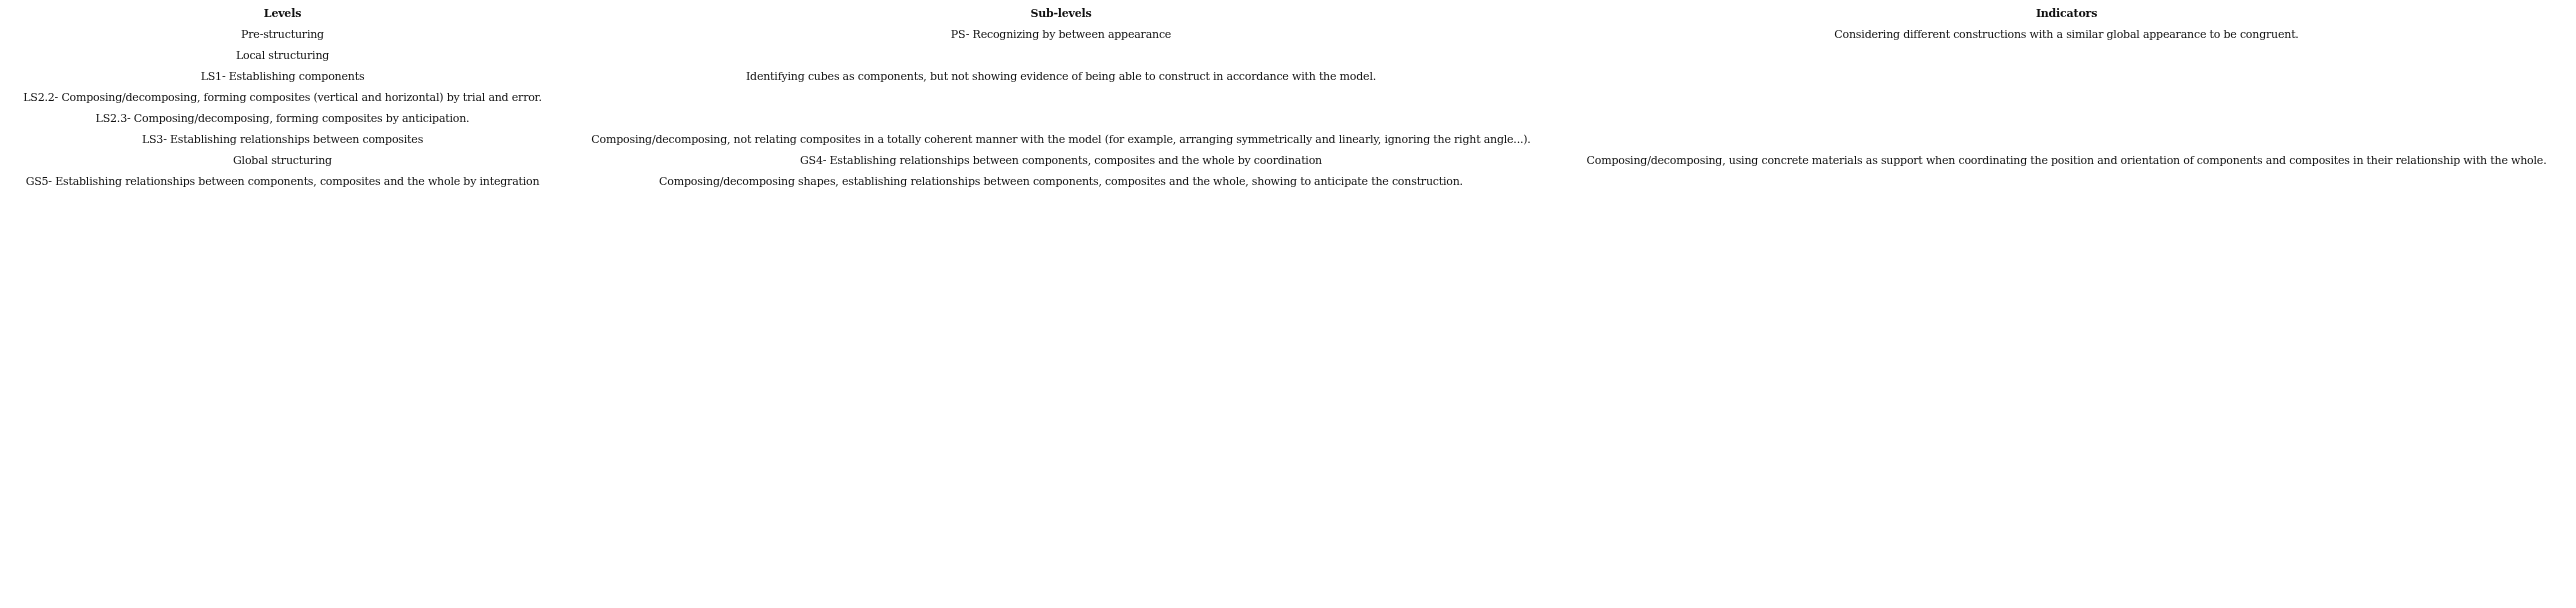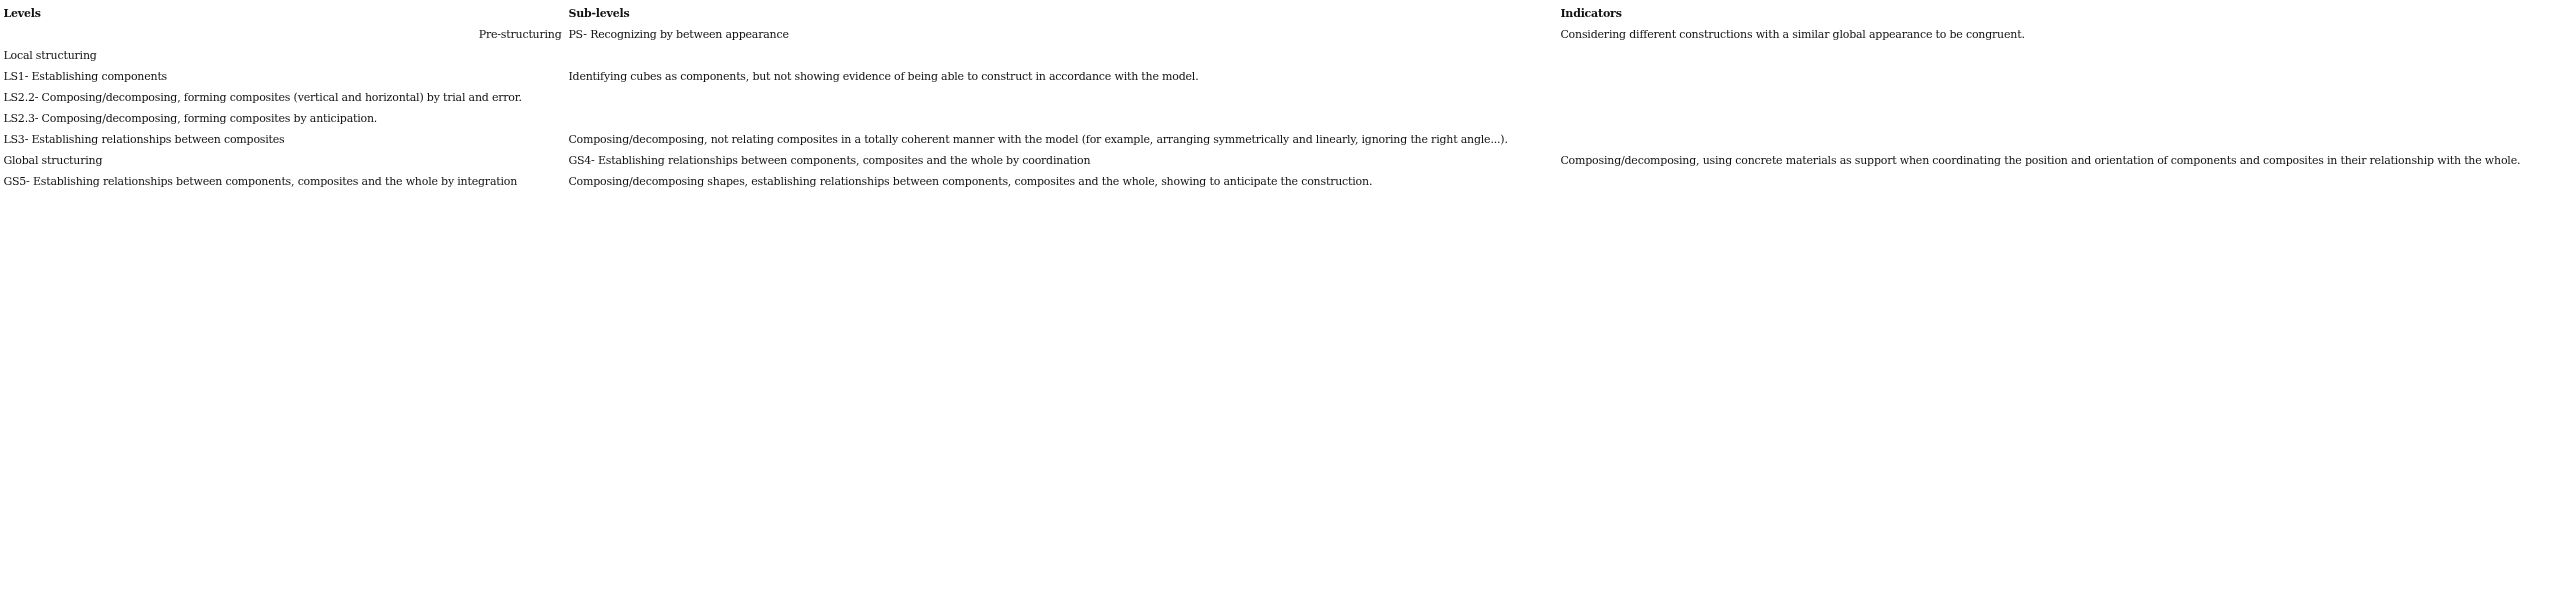--- a/index.html
+++ b/index.html
@@ -14,28 +14,28 @@
     width: 2576px;
     margin-top: 3.4px;
   }
   col.c1 { width: 565px; }
   col.c2 { width: 992px; }
   col.c3 { width: 1019px; }
   th, td {
     height: 21px;
     padding: 0 3.4px;
     font-size: 11px;
-    text-align: left;
+    text-align: center;
     vertical-align: middle;
     white-space: nowrap;
     font-weight: normal;
     letter-spacing: -0.2px;
   }
   th { font-weight: bold; font-size: 11px; }
-  td.left { text-align: right; }
+  td.left { text-align: center; }
 </style>
 </head>
 <body>
 
 <table>
   <colgroup>
       <col class="c1">
       <col class="c2">
       <col class="c3">
     </colgroup>

